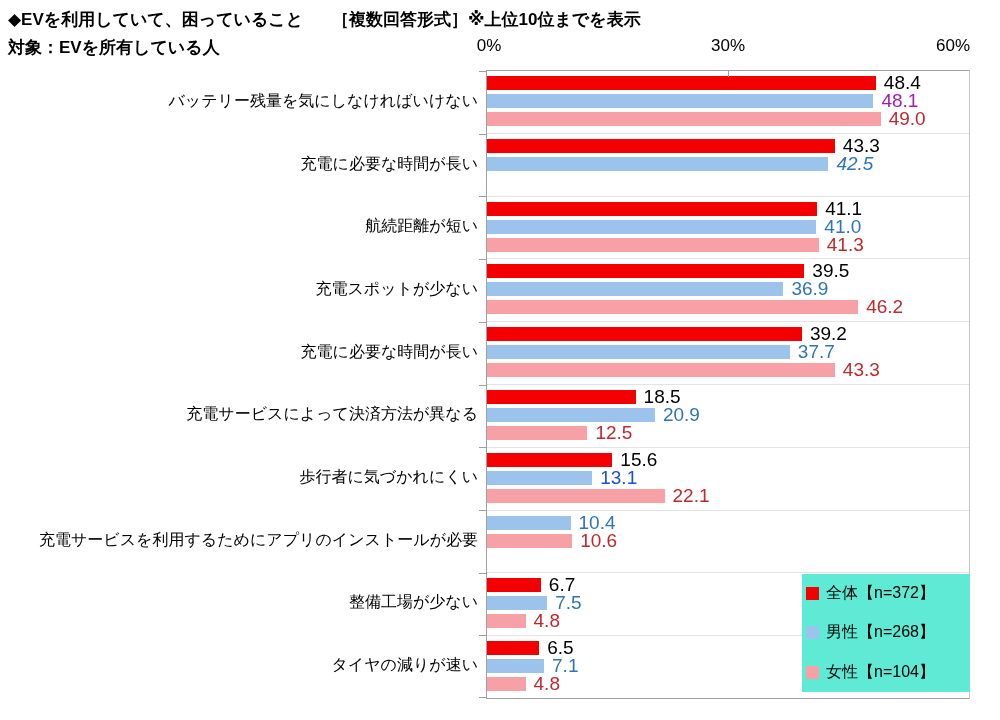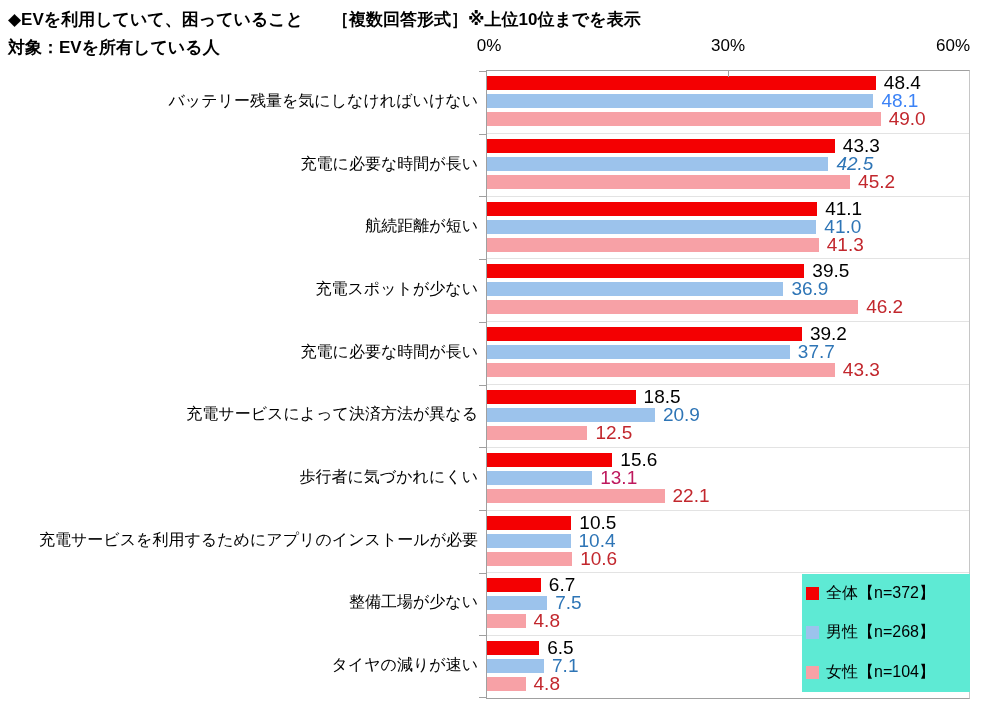--- a/index.html
+++ b/index.html
@@ -77,40 +77,36 @@
 
   <div class="plot">
     <div class="rows">
         <div class="bar-group">
           <div class="bar-line">
             <div class="bar" style="width: 80.6667%; background: rgb(244, 0, 2);"></div>
             <span class="bar-value" style="color: rgb(0, 0, 0);">48.4</span>
           </div>
           <div class="bar-line">
             <div class="bar" style="width: 80.1667%; background: rgb(156, 195, 236);"></div>
-            <span class="bar-value" style="color: #3b82f6;">48.1</span>
+            <span class="bar-value" style="color: #a21caf;">48.1</span>
           </div>
           <div class="bar-line">
             <div class="bar" style="width: 81.6667%; background: rgb(247, 161, 166);"></div>
             <span class="bar-value" style="color: rgb(194, 39, 45);">49.0</span>
           </div>
         </div>
         <div class="bar-group">
           <div class="bar-line">
             <div class="bar" style="width: 72.1667%; background: rgb(244, 0, 2);"></div>
             <span class="bar-value" style="color: rgb(0, 0, 0);">43.3</span>
           </div>
           <div class="bar-line">
             <div class="bar" style="width: 70.8333%; background: rgb(156, 195, 236);"></div>
             <span class="bar-value" style="color: rgb(46, 117, 182); font-style: italic;">42.5</span>
           </div>
-          <div class="bar-line">
-            <div class="bar" style="width: 75.3333%; background: rgb(247, 161, 166);"></div>
-            <span class="bar-value" style="color: rgb(194, 39, 45);">45.2</span>
-          </div>
         </div>
         <div class="bar-group">
           <div class="bar-line">
             <div class="bar" style="width: 68.5%; background: rgb(244, 0, 2);"></div>
             <span class="bar-value" style="color: rgb(0, 0, 0);">41.1</span>
           </div>
           <div class="bar-line">
             <div class="bar" style="width: 68.3333%; background: rgb(156, 195, 236);"></div>
             <span class="bar-value" style="color: rgb(46, 117, 182);">41.0</span>
           </div>
@@ -161,32 +157,28 @@
             <span class="bar-value" style="color: rgb(194, 39, 45);">12.5</span>
           </div>
         </div>
         <div class="bar-group">
           <div class="bar-line">
             <div class="bar" style="width: 26%; background: rgb(244, 0, 2);"></div>
             <span class="bar-value" style="color: rgb(0, 0, 0);">15.6</span>
           </div>
           <div class="bar-line">
             <div class="bar" style="width: 21.8333%; background: rgb(156, 195, 236);"></div>
-            <span class="bar-value" style="color: #be185d;">13.1</span>
+            <span class="bar-value" style="color: #1d4ed8;">13.1</span>
           </div>
           <div class="bar-line">
             <div class="bar" style="width: 36.8333%; background: rgb(247, 161, 166);"></div>
             <span class="bar-value" style="color: rgb(194, 39, 45);">22.1</span>
           </div>
         </div>
         <div class="bar-group">
-          <div class="bar-line">
-            <div class="bar" style="width: 17.5%; background: rgb(244, 0, 2);"></div>
-            <span class="bar-value" style="color: rgb(0, 0, 0);">10.5</span>
-          </div>
           <div class="bar-line">
             <div class="bar" style="width: 17.3333%; background: rgb(156, 195, 236);"></div>
             <span class="bar-value" style="color: rgb(46, 117, 182);">10.4</span>
           </div>
           <div class="bar-line">
             <div class="bar" style="width: 17.6667%; background: rgb(247, 161, 166);"></div>
             <span class="bar-value" style="color: rgb(194, 39, 45);">10.6</span>
           </div>
         </div>
         <div class="bar-group">

